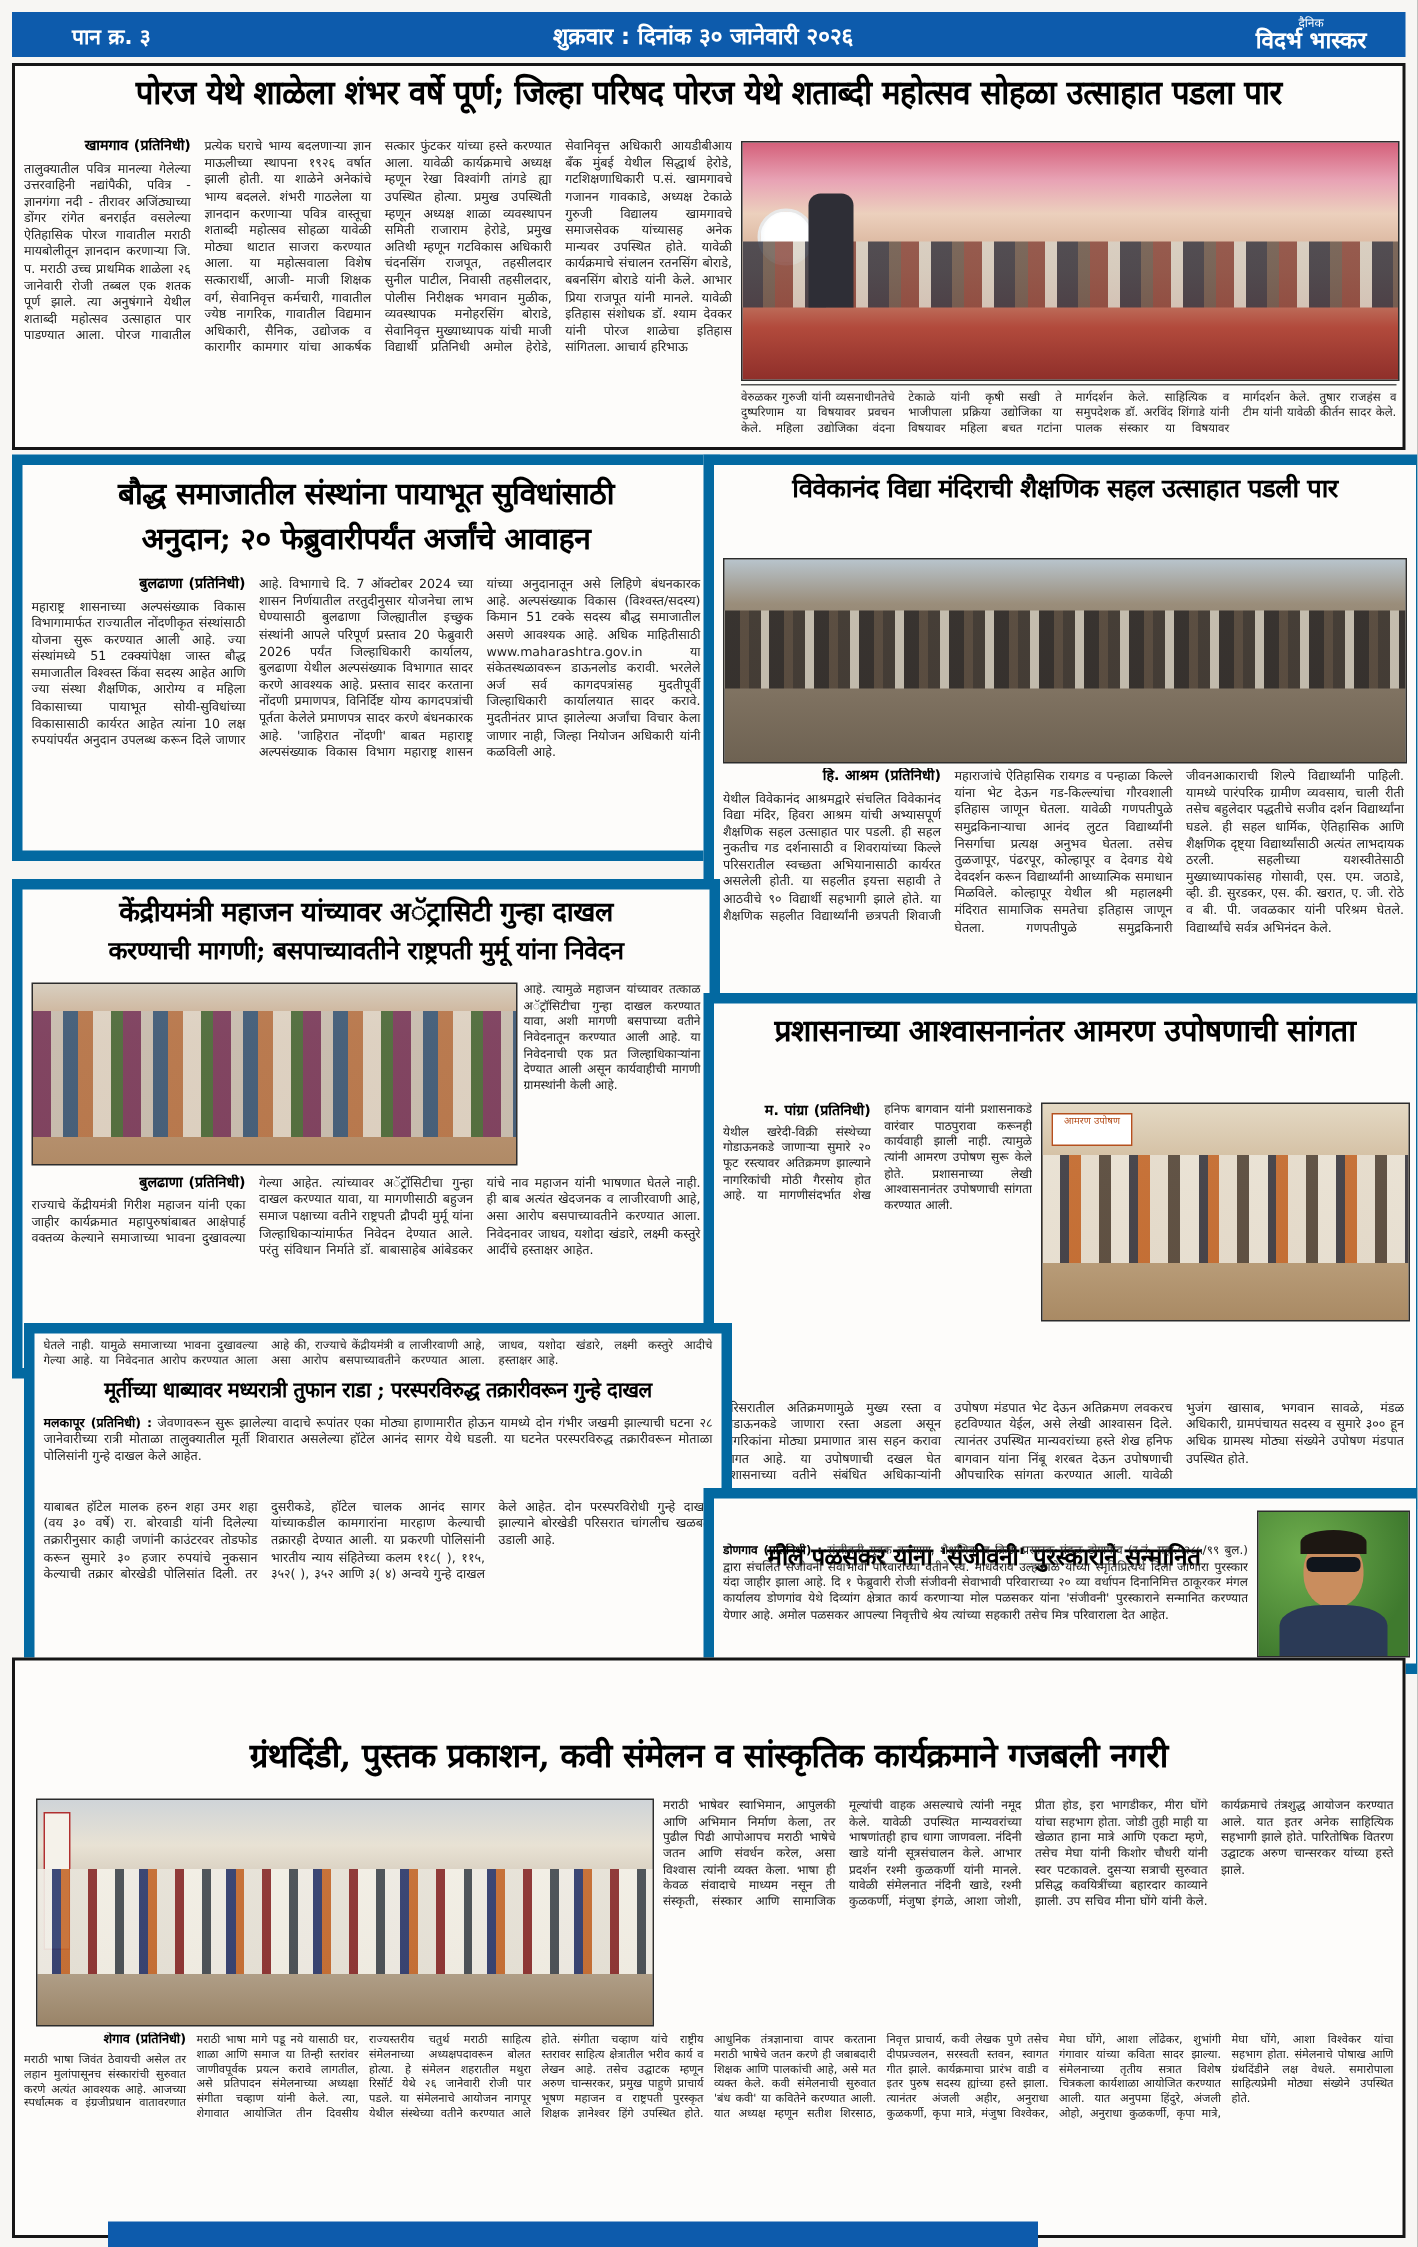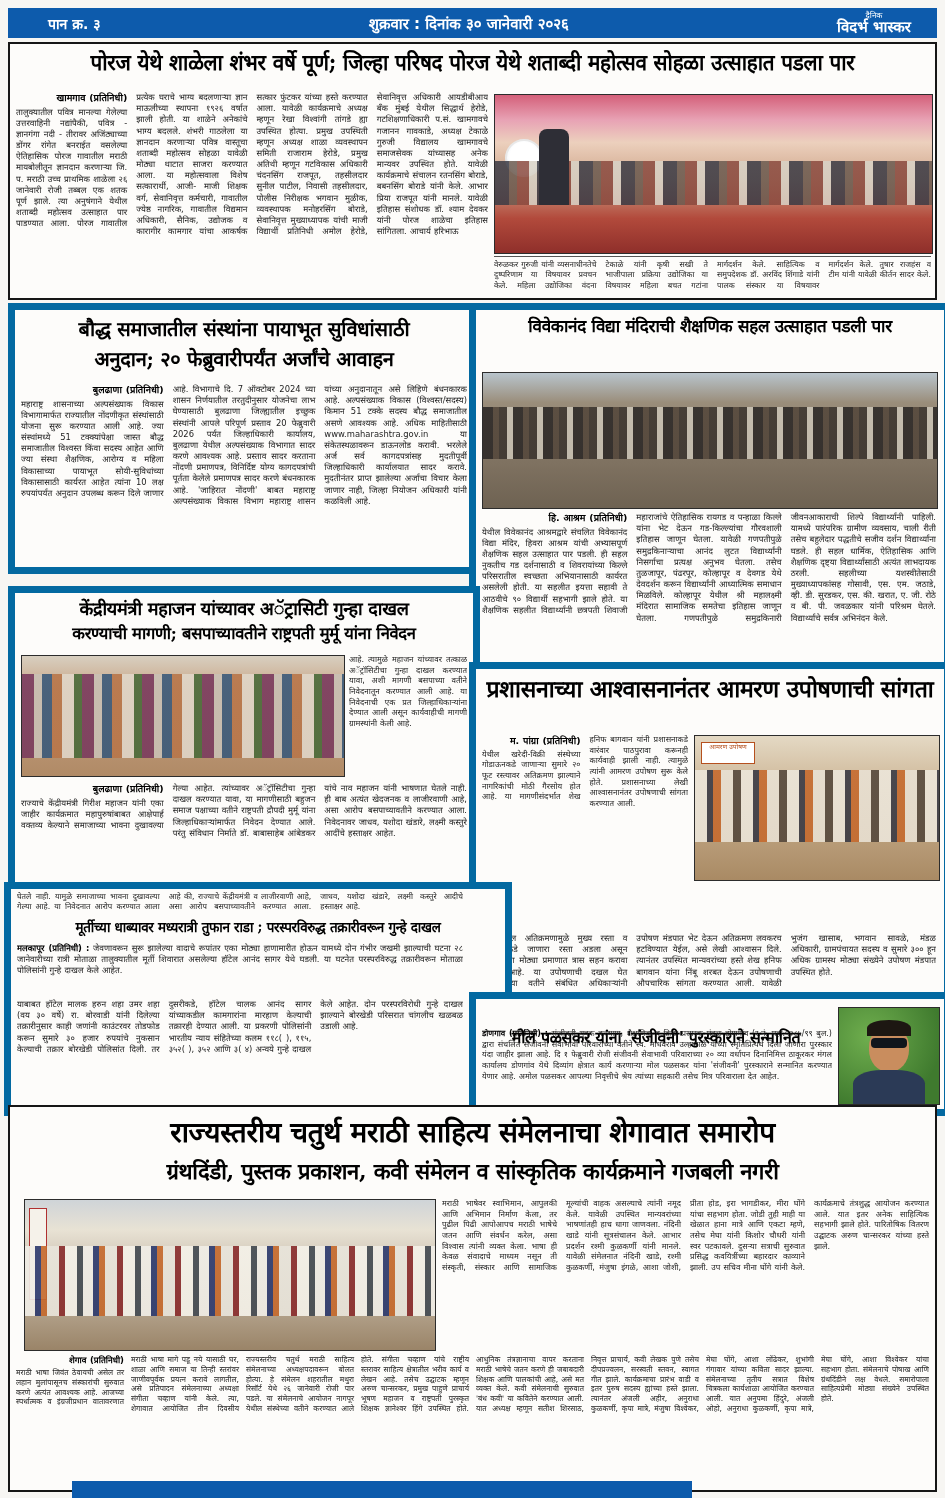--- a/index.html
+++ b/index.html
@@ -76,34 +76,34 @@
     </div>
     <div class="cols" style="position:absolute;left:334px;top:62px;width:118px;height:122px;column-count:1;font-size:8px;">
       <span>आहे. त्यामुळे महाजन यांच्यावर तत्काळ अॅट्रॉसिटीचा गुन्हा दाखल करण्यात यावा, अशी मागणी बसपाच्या वतीने निवेदनातून करण्यात आली आहे. या निवेदनाची एक प्रत जिल्हाधिकाऱ्यांना देण्यात आली असून कार्यवाहीची मागणी ग्रामस्थांनी केली आहे.</span>
     </div>
     <div class="cols c3" style="position:absolute;left:6px;top:190px;width:446px;height:122px;">
       <b class="byline-block">बुलढाणा (प्रतिनिधी)</b><span>राज्याचे केंद्रीयमंत्री गिरीश महाजन यांनी एका जाहीर कार्यक्रमात महापुरुषांबाबत आक्षेपार्ह वक्तव्य केल्याने समाजाच्या भावना दुखावल्या गेल्या आहेत. त्यांच्यावर अॅट्रॉसिटीचा गुन्हा दाखल करण्यात यावा, या मागणीसाठी बहुजन समाज पक्षाच्या वतीने राष्ट्रपती द्रौपदी मुर्मू यांना जिल्हाधिकाऱ्यांमार्फत निवेदन देण्यात आले. परंतु संविधान निर्माते डॉ. बाबासाहेब आंबेडकर यांचे नाव महाजन यांनी भाषणात घेतले नाही. ही बाब अत्यंत खेदजनक व लाजीरवाणी आहे, असा आरोप बसपाच्यावतीने करण्यात आला. निवेदनावर जाधव, यशोदा खंडारे, लक्ष्मी कस्तुरे आदींचे हस्ताक्षर आहेत.</span>
     </div>
   </div>
 
   <div class="box" style="left:469px;top:662px;width:468px;height:330px;">
-    <div class="hl" style="position:absolute;left:0;top:7px;width:100%;font-size:23px;">प्रशासनाच्या आश्वासनानंतर आमरण उपोषणाची सांगता</div>
+    <div class="hl" style="position:absolute;left:0;top:7px;width:100%;font-size:20px;">प्रशासनाच्या आश्वासनानंतर आमरण उपोषणाची सांगता</div>
     <div class="cols c2" style="position:absolute;left:6px;top:66px;width:206px;height:144px;font-size:8px;">
       <b class="byline-block">म. पांग्रा (प्रतिनिधी)</b><span>येथील खरेदी-विक्री संस्थेच्या गोडाऊनकडे जाणाऱ्या सुमारे २० फूट रस्त्यावर अतिक्रमण झाल्याने नागरिकांची मोठी गैरसोय होत आहे. या मागणीसंदर्भात शेख हनिफ बागवान यांनी प्रशासनाकडे वारंवार पाठपुरावा करूनही कार्यवाही झाली नाही. त्यामुळे त्यांनी आमरण उपोषण सुरू केले होते. प्रशासनाच्या लेखी आश्वासनानंतर उपोषणाची सांगता करण्यात आली.</span>
     </div>
     <div class="photo" style="left:218px;top:66px;width:244px;height:144px;background:linear-gradient(180deg,#e4d9c4 0%,#cbb291 40%,#a98a64 100%);">
       <div style="position:absolute;left:6px;top:6px;width:52px;height:20px;background:#fff;border:1px solid #b5501e;color:#b5501e;font-size:6.5px;text-align:center;line-height:1.4;">आमरण उपोषण</div>
       <div class="band" style="top:34px;height:72px;background:repeating-linear-gradient(90deg,#ece6da 0 12px,#3a3a44 12px 18px,#c56a2e 18px 26px,#e8e0d2 26px 38px,#55483c 38px 46px);opacity:.9;"></div>
     </div>
     <div class="cols c3" style="position:absolute;left:6px;top:216px;width:454px;height:106px;margin-top:48px;">
       <span>परिसरातील अतिक्रमणामुळे मुख्य रस्ता व गोडाऊनकडे जाणारा रस्ता अडला असून नागरिकांना मोठ्या प्रमाणात त्रास सहन करावा लागत आहे. या उपोषणाची दखल घेत प्रशासनाच्या वतीने संबंधित अधिकाऱ्यांनी उपोषण मंडपात भेट देऊन अतिक्रमण लवकरच हटविण्यात येईल, असे लेखी आश्वासन दिले. त्यानंतर उपस्थित मान्यवरांच्या हस्ते शेख हनिफ बागवान यांना निंबू शरबत देऊन उपोषणाची औपचारिक सांगता करण्यात आली. यावेळी भुजंग खासाब, भगवान सावळे, मंडळ अधिकारी, ग्रामपंचायत सदस्य व सुमारे ३०० हून अधिक ग्रामस्थ मोठ्या संख्येने उपोषण मंडपात उपस्थित होते.</span>
     </div>
   </div>
 
-  <div class="box" style="left:4px;top:882px;width:458px;height:220px;padding-left:36px;">
+  <div class="box" style="left:16px;top:882px;width:458px;height:220px;">
     <div class="cols c3" style="position:absolute;left:6px;top:3px;width:446px;height:24px;font-size:7.8px;">
       <span>घेतले नाही. यामुळे समाजाच्या भावना दुखावल्या गेल्या आहे. या निवेदनात आरोप करण्यात आला आहे की, राज्याचे केंद्रीयमंत्री व लाजीरवाणी आहे, असा आरोप बसपाच्यावतीने करण्यात आला. जाधव, यशोदा खंडारे, लक्ष्मी कस्तुरे आदीचे हस्ताक्षर आहे.</span>
     </div>
     <div class="hl" style="position:absolute;left:0;top:31px;width:100%;font-size:14px;transform:scaleX(0.96);">मूर्तीच्या धाब्यावर मध्यरात्री तुफान राडा ; परस्परविरुद्ध तक्रारीवरून गुन्हे दाखल</div>
     <div class="cols" style="position:absolute;left:6px;top:54px;width:446px;height:52px;column-count:1;">
       <b class="byline-inline">मलकापूर (प्रतिनिधी) :</b> <span>जेवणावरून सुरू झालेल्या वादाचे रूपांतर एका मोठ्या हाणामारीत होऊन यामध्ये दोन गंभीर जखमी झाल्याची घटना २८ जानेवारीच्या रात्री मोताळा तालुक्यातील मूर्ती शिवारात असलेल्या हॉटेल आनंद सागर येथे घडली. या घटनेत परस्परविरुद्ध तक्रारीवरून मोताळा पोलिसांनी गुन्हे दाखल केले आहेत.</span>
     </div>
     <div class="cols c3" style="position:absolute;left:6px;top:110px;width:446px;height:104px;">
       <span>याबाबत हॉटेल मालक हरुन शहा उमर शहा (वय ३० वर्षे) रा. बोरवाडी यांनी दिलेल्या तक्रारीनुसार काही जणांनी काउंटरवर तोडफोड करून सुमारे ३० हजार रुपयांचे नुकसान केल्याची तक्रार बोरखेडी पोलिसांत दिली. तर दुसरीकडे, हॉटेल चालक आनंद सागर यांच्याकडील कामगारांना मारहाण केल्याची तक्रारही देण्यात आली. या प्रकरणी पोलिसांनी भारतीय न्याय संहितेच्या कलम ११८( ), ११५, ३५२( ), ३५२ आणि ३( ४) अन्वये गुन्हे दाखल केले आहेत. दोन परस्परविरोधी गुन्हे दाखल झाल्याने बोरखेडी परिसरात चांगलीच खळबळ उडाली आहे.</span>
     </div>
@@ -116,21 +116,20 @@
     </div>
     <div class="photo" style="left:362px;top:8px;width:100px;height:96px;background:radial-gradient(circle at 30% 30%,#6fae4e,#3f7a2e 75%);">
       <div style="position:absolute;left:30px;top:18px;width:40px;height:46px;border-radius:45% 45% 48% 48%;background:#c98d5e;"></div>
       <div style="position:absolute;left:28px;top:12px;width:44px;height:16px;border-radius:50% 50% 0 0;background:#1d1712;"></div>
       <div style="position:absolute;left:32px;top:30px;width:36px;height:10px;border-radius:4px;background:#10151c;"></div>
       <div style="position:absolute;left:14px;top:62px;width:72px;height:34px;border-radius:40% 40% 0 0;background:#2b3a56;"></div>
     </div>
   </div>
 
   <div class="box thick" style="left:8px;top:1105px;width:925px;height:383px;">
-    <div class="hl" style="position:absolute;left:0;top:10px;width:100%;font-size:28px;">राज्यस्तरीय चतुर्थ मराठी साहित्य संमेलनाचा शेगावात समारोप</div>
     <div class="hl" style="position:absolute;left:0;top:52px;width:100%;font-size:22px;">ग्रंथदिंडी, पुस्तक प्रकाशन, कवी संमेलन व सांस्कृतिक कार्यक्रमाने गजबली नगरी</div>
     <div class="photo" style="left:14px;top:92px;width:410px;height:150px;background:linear-gradient(180deg,#cfd4d8 0%,#e8e2d4 20%,#d8cfc0 34%,#9a8468 100%);">
       <div style="position:absolute;left:4px;top:8px;width:16px;height:90px;background:#f5f2ea;border:1px solid #b03030;"></div>
       <div class="band" style="top:46px;height:70px;background:repeating-linear-gradient(90deg,#f0ede6 0 10px,#2e3b6e 10px 16px,#c56a2e 16px 22px,#e8e4da 22px 34px,#8a2e2e 34px 40px,#f4f1e8 40px 52px,#444b52 52px 58px);opacity:.92;"></div>
     </div>
     <div class="cols c4" style="position:absolute;left:432px;top:92px;width:487px;height:150px;font-size:8px;">
       <span>मराठी भाषेवर स्वाभिमान, आपुलकी आणि अभिमान निर्माण केला, तर पुढील पिढी आपोआपच मराठी भाषेचे जतन आणि संवर्धन करेल, असा विश्वास त्यांनी व्यक्त केला. भाषा ही केवळ संवादाचे माध्यम नसून ती संस्कृती, संस्कार आणि सामाजिक मूल्यांची वाहक असल्याचे त्यांनी नमूद केले. यावेळी उपस्थित मान्यवरांच्या भाषणांतही हाच धागा जाणवला. नंदिनी खाडे यांनी सूत्रसंचालन केले. आभार प्रदर्शन रश्मी कुळकर्णी यांनी मानले. यावेळी संमेलनात नंदिनी खाडे, रश्मी कुळकर्णी, मंजुषा इंगळे, आशा जोशी, प्रीता होड, इरा भागडीकर, मीरा घोंगे यांचा सहभाग होता. जोडी तुही माही या खेळात हाना मात्रे आणि एकटा म्हणे, तसेच मेघा यांनी किशोर चौधरी यांनी स्वर पटकावले. दुसऱ्या सत्राची सुरुवात प्रसिद्ध कवयित्रींच्या बहारदार काव्याने झाली. उप सचिव मीना घोंगे यांनी केले. कार्यक्रमाचे तंत्रशुद्ध आयोजन करण्यात आले. यात इतर अनेक साहित्यिक सहभागी झाले होते. पारितोषिक वितरण उद्घाटक अरुण चान्सरकर यांच्या हस्ते झाले.</span>
     </div>
     <div class="cols c8" style="position:absolute;left:6px;top:248px;width:913px;height:122px;font-size:7.5px;line-height:1.3;">
       <b class="byline-block" style="font-size:8.5px;">शेगाव (प्रतिनिधी)</b><span>मराठी भाषा जिवंत ठेवायची असेल तर लहान मुलांपासूनच संस्कारांची सुरुवात करणे अत्यंत आवश्यक आहे. आजच्या स्पर्धात्मक व इंग्रजीप्रधान वातावरणात मराठी भाषा मागे पडू नये यासाठी घर, शाळा आणि समाज या तिन्ही स्तरांवर जाणीवपूर्वक प्रयत्न करावे लागतील, असे प्रतिपादन संमेलनाच्या अध्यक्षा संगीता चव्हाण यांनी केले. त्या, शेगावात आयोजित तीन दिवसीय राज्यस्तरीय चतुर्थ मराठी साहित्य संमेलनाच्या अध्यक्षपदावरून बोलत होत्या. हे संमेलन शहरातील मथुरा रिसॉर्ट येथे २६ जानेवारी रोजी पार पडले. या संमेलनाचे आयोजन नागपूर येथील संस्थेच्या वतीने करण्यात आले होते. संगीता चव्हाण यांचे राष्ट्रीय स्तरावर साहित्य क्षेत्रातील भरीव कार्य व लेखन आहे. तसेच उद्घाटक म्हणून अरुण चान्सरकर, प्रमुख पाहुणे प्राचार्य भूषण महाजन व राष्ट्रपती पुरस्कृत शिक्षक ज्ञानेश्वर हिंगे उपस्थित होते. आधुनिक तंत्रज्ञानाचा वापर करताना मराठी भाषेचे जतन करणे ही जबाबदारी शिक्षक आणि पालकांची आहे, असे मत व्यक्त केले. कवी संमेलनाची सुरुवात 'बंध कवी' या कवितेने करण्यात आली. यात अध्यक्ष म्हणून सतीश शिरसाठ, निवृत्त प्राचार्य, कवी लेखक पुणे तसेच दीपप्रज्वलन, सरस्वती स्तवन, स्वागत गीत झाले. कार्यक्रमाचा प्रारंभ वाडी व इतर पुरुष सदस्य ह्यांच्या हस्ते झाला. त्यानंतर अंजली अहीर, अनुराधा कुळकर्णी, कृपा मात्रे, मंजुषा विश्वेकर, मेघा घोंगे, आशा लोंढेकर, शुभांगी गंगावार यांच्या कविता सादर झाल्या. संमेलनाच्या तृतीय सत्रात विशेष चित्रकला कार्यशाळा आयोजित करण्यात आली. यात अनुपमा हिंदुरे, अंजली ओहो, अनुराधा कुळकर्णी, कृपा मात्रे, मेघा घोंगे, आशा विश्वेकर यांचा सहभाग होता. संमेलनाचे पोषाख आणि ग्रंथदिंडीने लक्ष वेधले. समारोपाला साहित्यप्रेमी मोठ्या संख्येने उपस्थित होते.</span>

